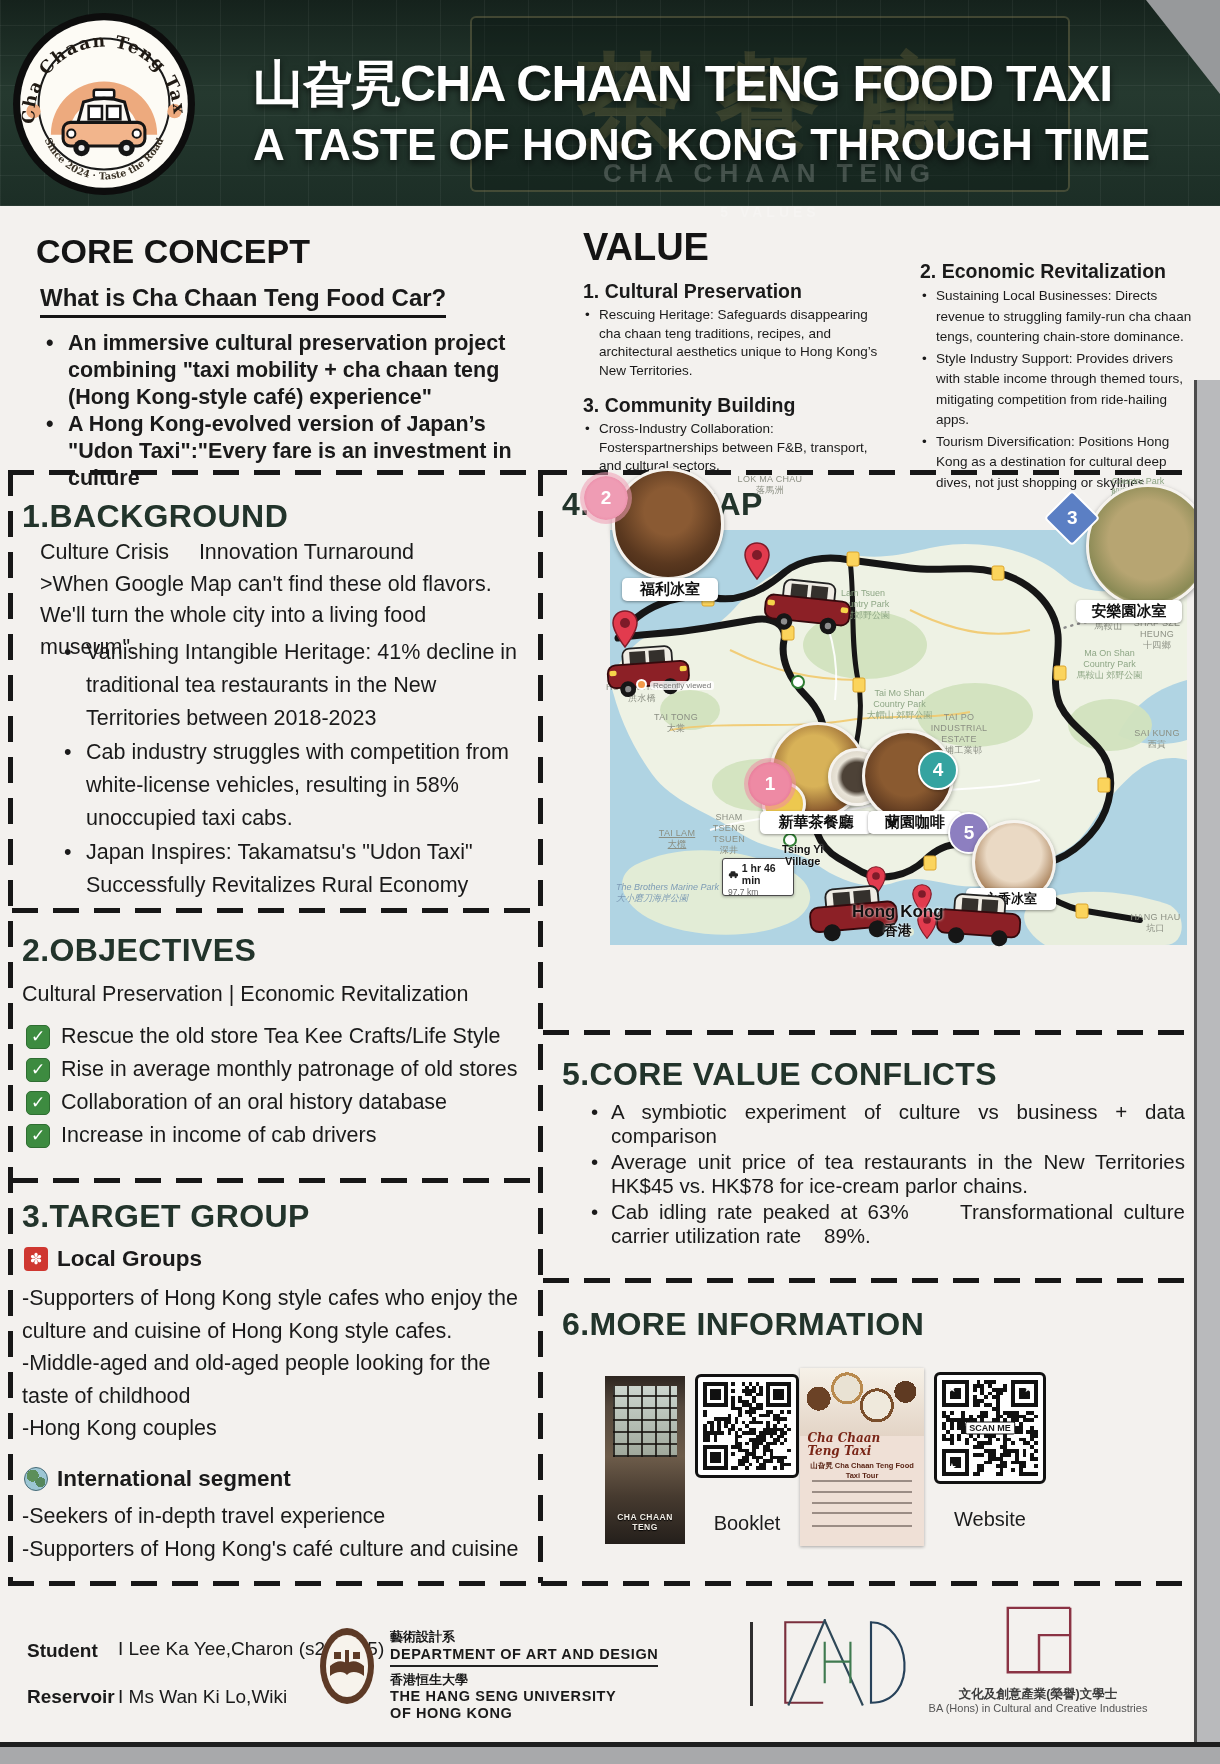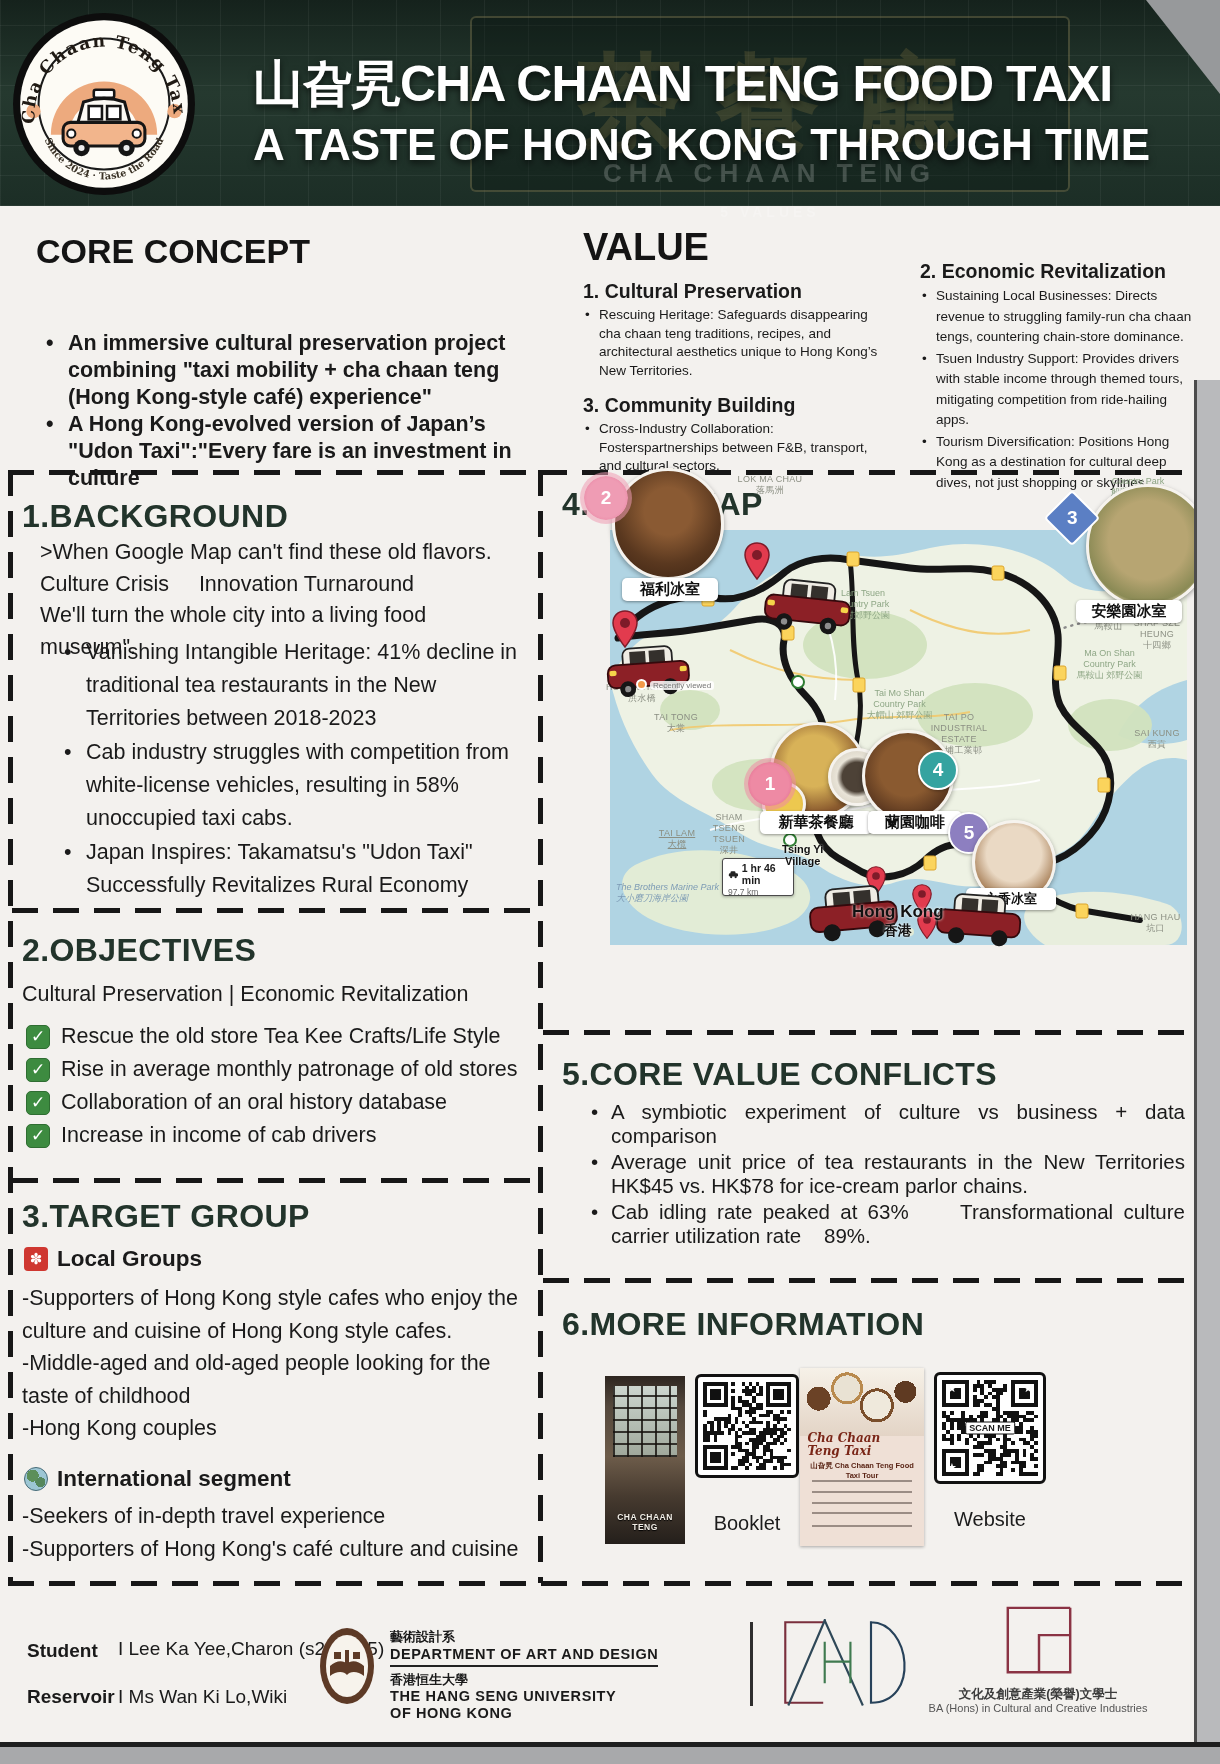--- a/index.html
+++ b/index.html
@@ -187,52 +187,53 @@
       <text font-family="DejaVu Serif,serif" font-size="9.5" font-weight="600" fill="#3a3226">
         <textPath href="#arcB" startOffset="50%" text-anchor="middle">Since 2024 · Taste the Road</textPath>
       </text>
     </svg>
 
     <div class="hdr-title"><span>山旮旯</span><span>CHA CHAAN TENG FOOD TAXI</span></div>
     <div class="hdr-sub">A TASTE OF HONG KONG THROUGH TIME</div>
   </div>
 
   <div class="cc-h">CORE CONCEPT</div>
+  <div class="cc-q">What is Cha Chaan Teng Food Car?</div>
   <div class="cc-b">
     <div class="blt">An immersive cultural preservation project combining "taxi mobility + cha chaan teng (Hong Kong-style café) experience"</div>
     <div class="blt">A Hong Kong-evolved version of Japan’s "Udon Taxi":"Every fare is an investment in culture</div>
   </div>
 
   <div class="val-h">VALUE</div>
   <div class="vcol" style="left:583px;top:282px;width:300px;">
     <div class="vt">1. Cultural Preservation</div>
     <div class="blt">Rescuing Heritage: Safeguards disappearing cha chaan teng traditions, recipes, and architectural aesthetics unique to Hong Kong’s New Territories.</div>
     <div class="vt" style="margin-top:16px;">3. Community Building</div>
     <div class="blt">Cross-Industry Collaboration: Fosterspartnerships between F&amp;B, transport, and cultural sectors.</div>
   </div>
   <div class="vcol vcol2" style="left:920px;top:262px;width:280px;">
     <div class="vt">2. Economic Revitalization</div>
     <div class="blt">Sustaining Local Businesses: Directs revenue to struggling family-run cha chaan tengs, countering chain-store dominance.</div>
-    <div class="blt">Tsuen Industry Support: Provides drivers with stable income through themed tours, mitigating competition from ride-hailing apps.</div>
+    <div class="blt">Style Industry Support: Provides drivers with stable income through themed tours, mitigating competition from ride-hailing apps.</div>
     <div class="blt">Tourism Diversification: Positions Hong Kong as a destination for cultural deep dives, not just shopping or skylines.</div>
   </div>
 
   <div class="hd" style="left:8px;top:470px;width:1182px;"></div>
   <div class="vd" style="left:8px;top:470px;height:1113px;"></div>
   <div class="vd" style="left:538px;top:470px;height:1113px;"></div>
   <div class="hd" style="left:12px;top:908px;width:526px;"></div>
   <div class="hd" style="left:12px;top:1178px;width:526px;"></div>
   <div class="hd" style="left:543px;top:1030px;width:647px;"></div>
   <div class="hd" style="left:543px;top:1278px;width:647px;"></div>
   <div class="hd" style="left:8px;top:1581px;width:1182px;"></div>
 
   <div class="sec-h" style="left:22px;top:498px;">1.BACKGROUND</div>
   <div class="bg-intro">
+    <div>Culture Crisis&nbsp;&nbsp;&nbsp;&nbsp;&nbsp;Innovation Turnaround</div>
     <div>&gt;When Google Map can't find these old flavors.</div>
-    <div>Culture Crisis&nbsp;&nbsp;&nbsp;&nbsp;&nbsp;Innovation Turnaround</div>
     <div>We'll turn the whole city into a living food museum".</div>
   </div>
   <div class="bg-b">
     <div class="blt">Vanishing Intangible Heritage: 41% decline in traditional tea restaurants in the New Territories between 2018-2023</div>
     <div class="blt">Cab industry struggles with competition from white-license vehicles, resulting in 58% unoccupied taxi cabs.</div>
     <div class="blt">Japan Inspires: Takamatsu's "Udon Taxi" Successfully Revitalizes Rural Economy</div>
   </div>
 
   <div class="sec-h" style="left:22px;top:932px;">2.OBJECTIVES</div>
   <div class="obj-sub">Cultural Preservation | Economic Revitalization</div>

